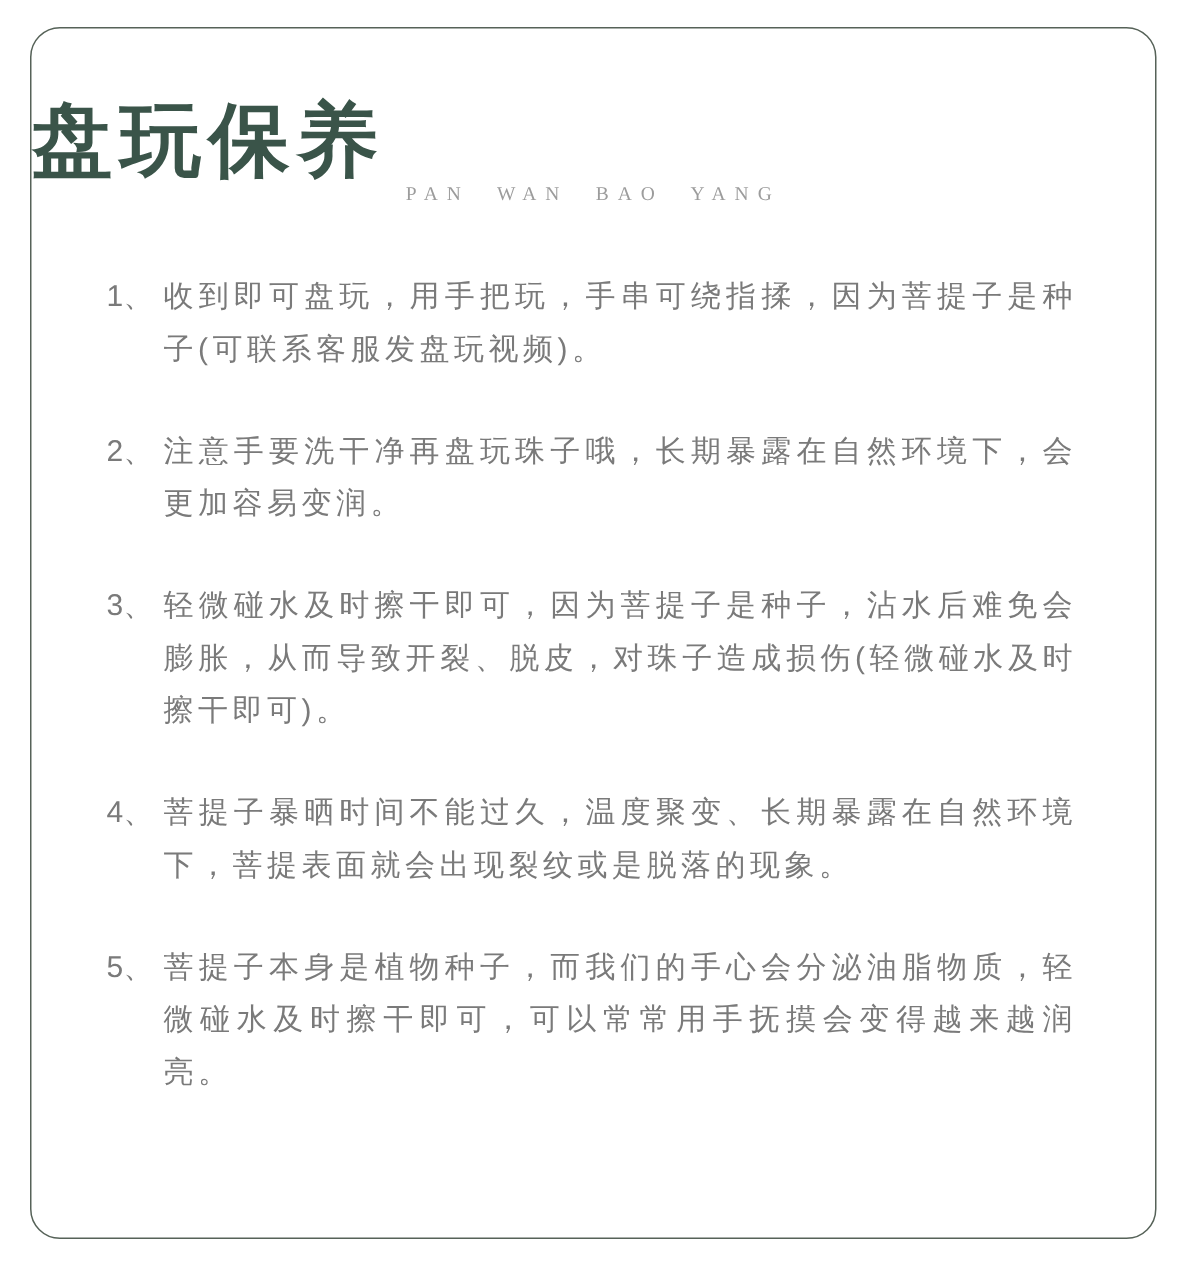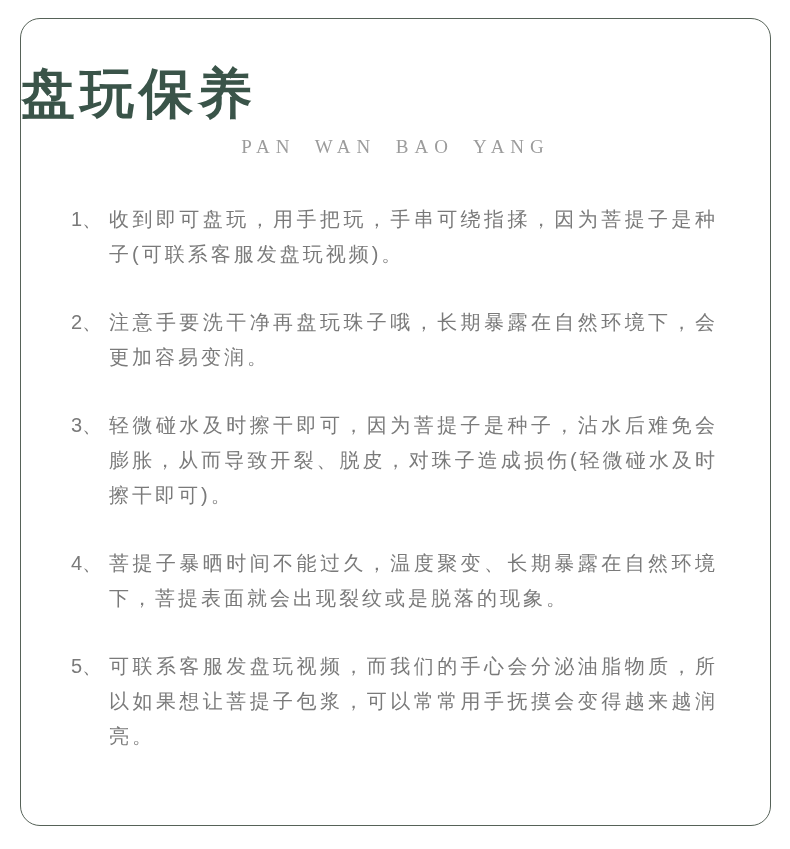--- a/index.html
+++ b/index.html
@@ -26,24 +26,23 @@
   .title {
     margin-top: 48px;
     font-family: "Liberation Serif", serif;
     font-weight: bold;
     font-size: 54px;
     line-height: 1.0;
     color: #3a5449;
     letter-spacing: 5px;
   }
   .subtitle {
-    margin-top: 15px;
     text-align: center;
     font-family: "Liberation Serif", serif;
-    font-size: 19px;
+    font-size: 13px;
     color: #9c9c9c;
     letter-spacing: 6px;
     word-spacing: 9px;
   }
   .care-list {
     list-style: none;
     margin: 44px 0 0 0;
     padding: 0 52px 0 50px;
   }
   .care-item {
@@ -87,16 +86,16 @@
     <li class="care-item">
       <span class="item-number">3、</span>
       <span class="item-text">轻微碰水及时擦干即可，因为菩提子是种子，沾水后难免会膨胀，从而导致开裂、脱皮，对珠子造成损伤(轻微碰水及时擦干即可)。</span>
     </li>
     <li class="care-item">
       <span class="item-number">4、</span>
       <span class="item-text">菩提子暴晒时间不能过久，温度聚变、长期暴露在自然环境下，菩提表面就会出现裂纹或是脱落的现象。</span>
     </li>
     <li class="care-item">
       <span class="item-number">5、</span>
-      <span class="item-text">可联系客服发盘玩视频，而我们的手心会分泌油脂物质，所以如果想让菩提子包浆，可以常常用手抚摸会变得越来越润亮。</span>
+      <span class="item-text">菩提子本身是植物种子，而我们的手心会分泌油脂物质，轻微碰水及时擦干即可，可以常常用手抚摸会变得越来越润亮。</span>
     </li>
   </ul>
 </div>
 
 </body></html>

